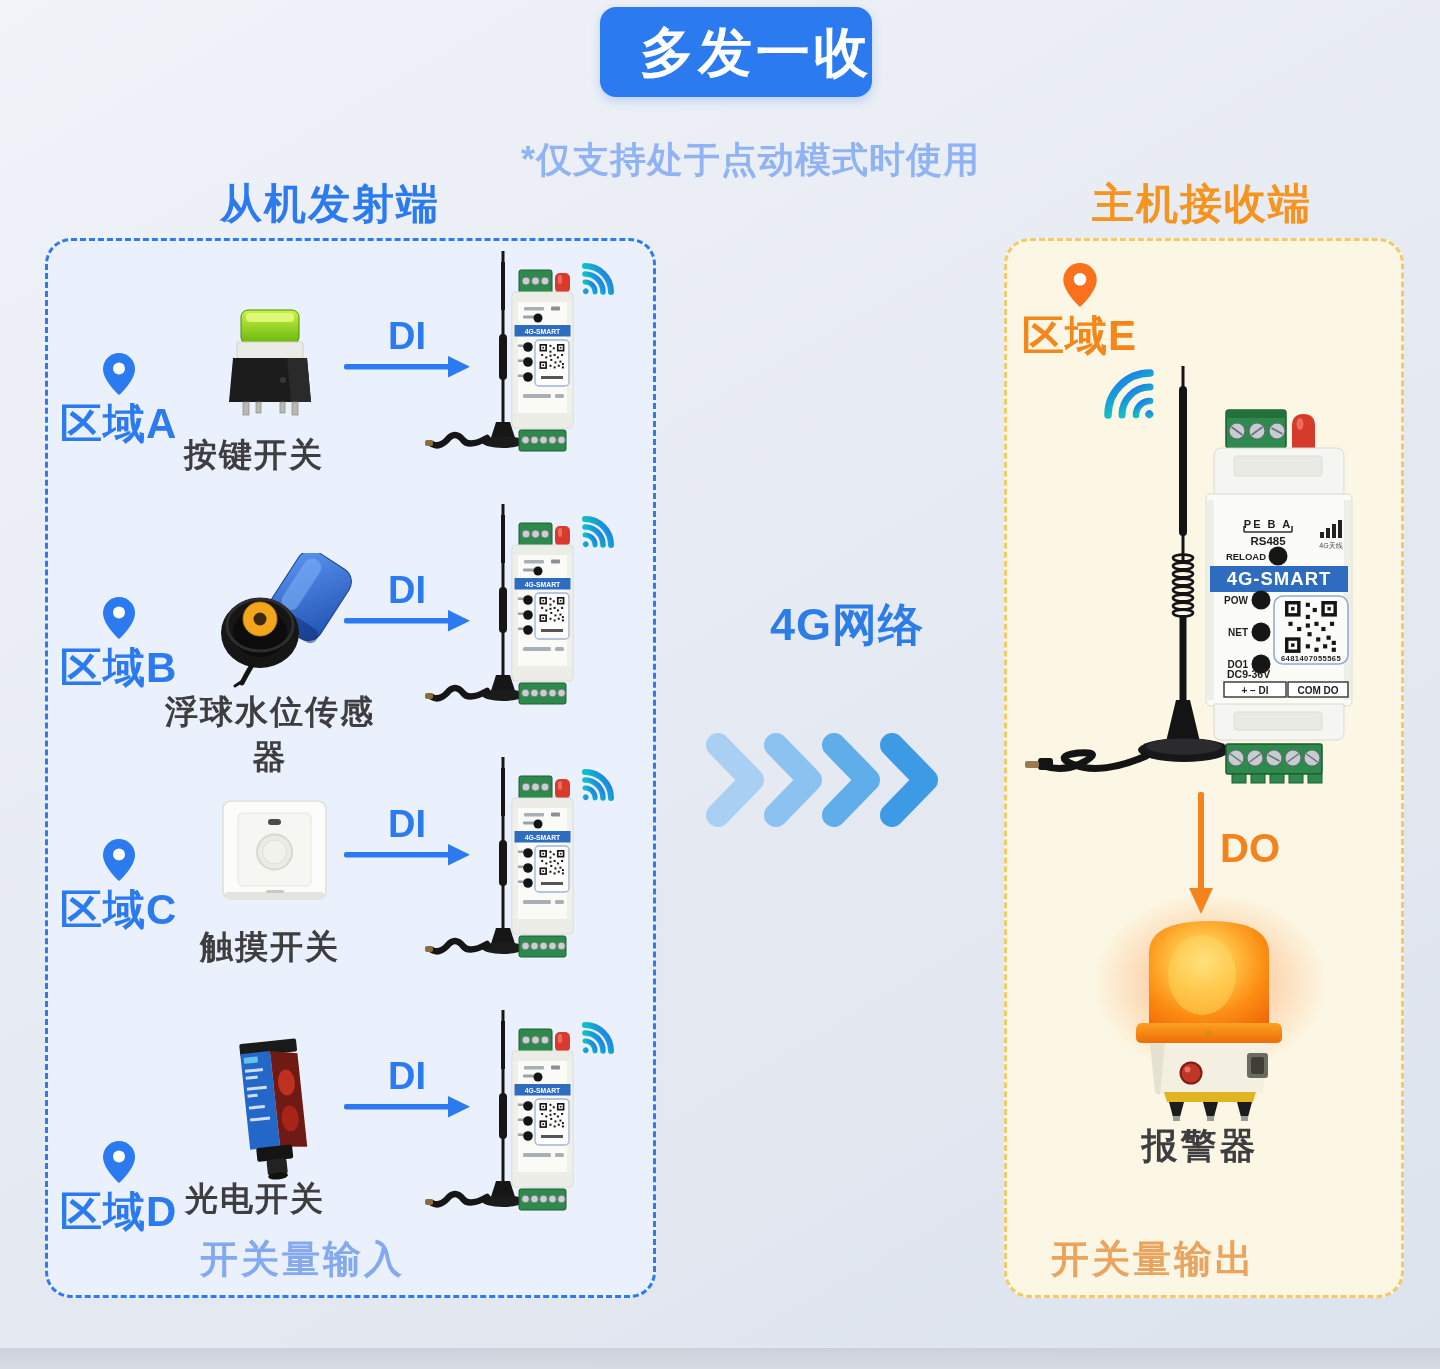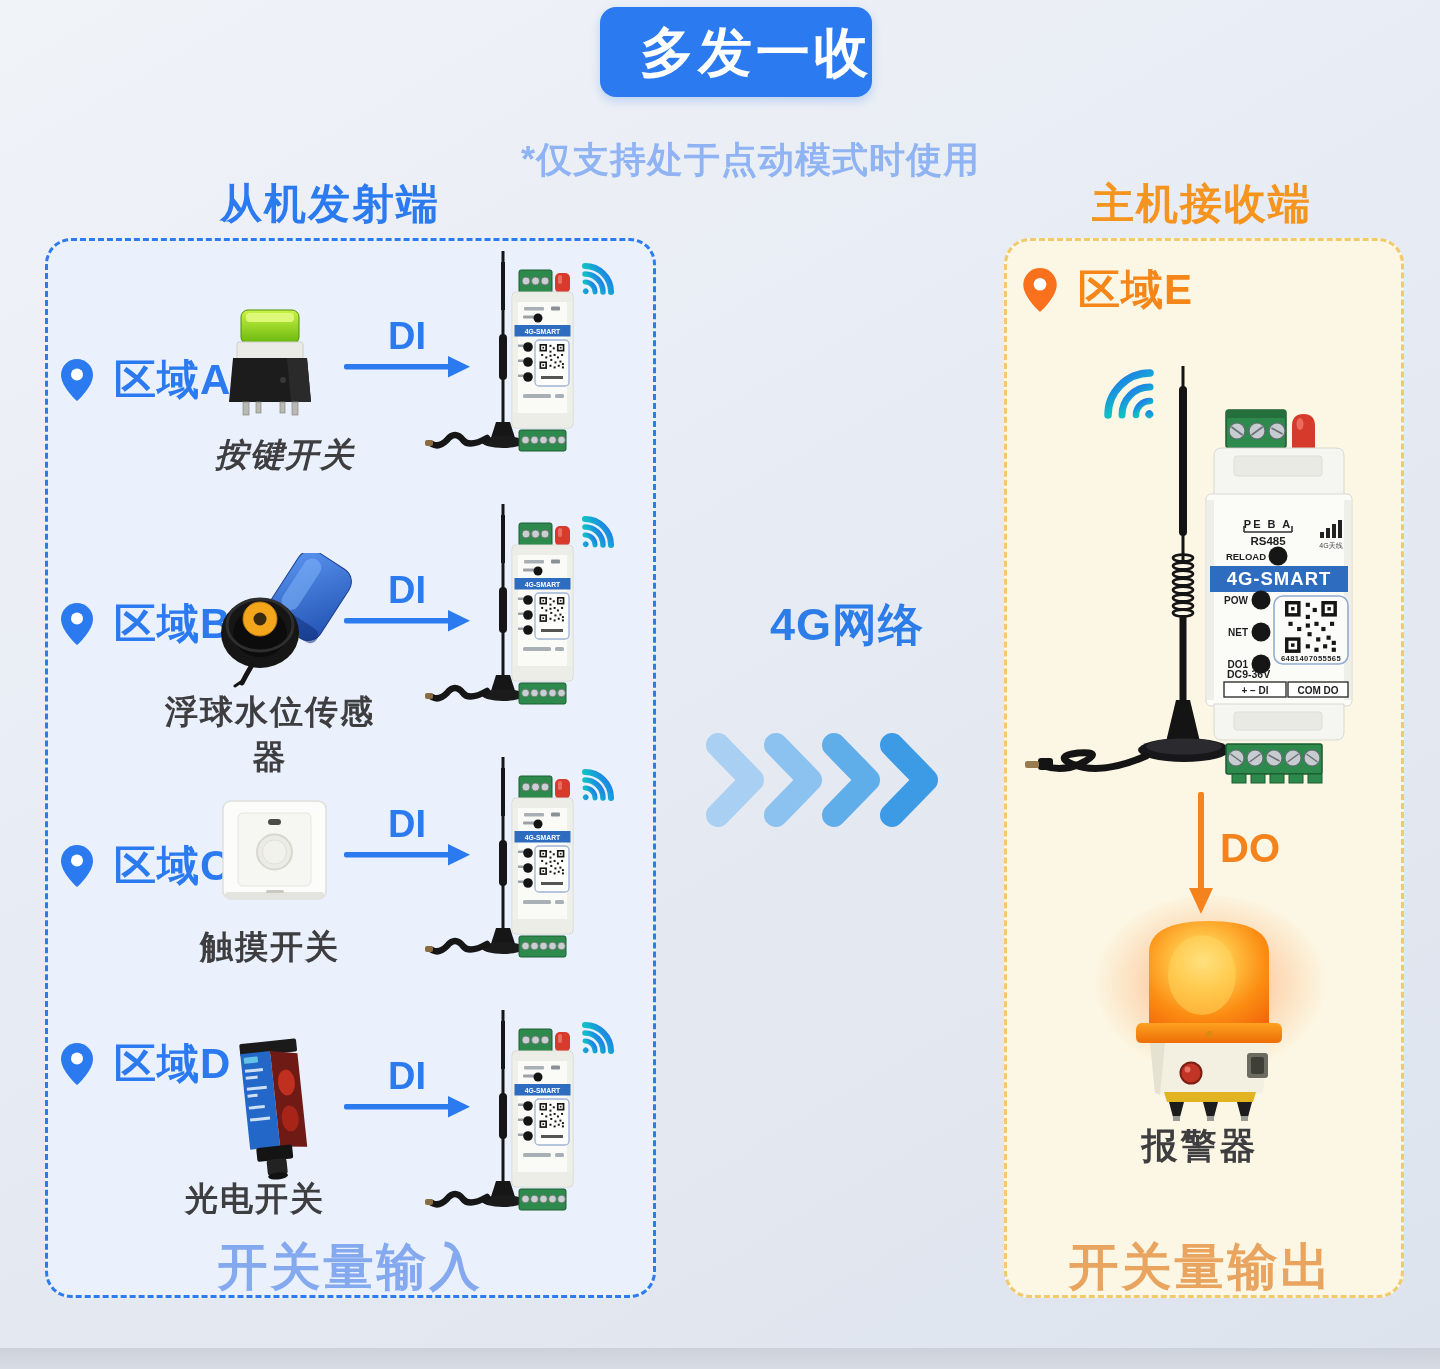--- a/index.html
+++ b/index.html
@@ -27,33 +27,33 @@
     left:45px;top:238px;width:605px;height:1054px;border:3px dashed #2E7BF0;border-radius:26px;
     background:#EAF1FD;
   }
   .panel-right{
     left:1004px;top:238px;width:394px;height:1054px;border:3px dashed #F2C96B;border-radius:26px;
     background:#FCF7E4;
   }
   .bottom-band{left:0;top:1348px;width:1440px;height:21px;
     background:linear-gradient(180deg,#C8CDD7 0%,#D6DAE2 100%);opacity:.85;}
   
-  .zone-row{display:flex;align-items:center;gap:20px;left:60px;}
+  .zone-row{display:flex;align-items:center;gap:0;left:60px;flex-direction:column;}
   .zone-label{font-size:42px;font-weight:700;color:#2B7AF0;letter-spacing:1px;}
   .zone-label.orange{color:#F5871A;}
   .device-label{position:absolute;text-align:center;font-size:33px;font-weight:700;color:#3E3E40;letter-spacing:2px;}
   .di-group{left:343px;width:128px;text-align:center;}
   .di-text{font-size:38px;font-weight:700;color:#2B7AF0;line-height:40px;}
   .mid-text{
     left:652px;top:598px;width:390px;text-align:center;
     color:#2D7DE9;font-size:45px;font-weight:700;line-height:1.2;letter-spacing:1px;
   }
   .do-text{left:1220px;top:826px;font-size:40px;font-weight:700;color:#F5831D;}
   .alarm-label{left:1120px;top:1122px;width:160px;text-align:center;font-size:36px;font-weight:700;color:#3E3E40;letter-spacing:3px;}
-  .caption{top:1234px;width:300px;text-align:center;font-size:50px;font-weight:700;letter-spacing:3px;}
+  .caption{top:1234px;width:300px;text-align:left;font-size:38px;font-weight:700;letter-spacing:3px;}
   .caption-left{left:200px;color:#84A9EF;}
   .caption-right{left:1051px;color:#E9A55F;}
   svg text{font-family:"Liberation Sans","DejaVu Sans",sans-serif;}
   .hiddefs{position:absolute;width:0;height:0;}
 </style>
 </head>
 <body>
 
 <svg class="hiddefs" aria-hidden="true">
   <defs>
@@ -195,21 +195,21 @@
       <use href="#pin" fill="#2B7AF0"></use>
     </svg>
   <span class="zone-label">区域B</span>
 </div>
 <div class="abs zone-row" style="top:838px;">
   <svg width="34" height="44" viewBox="0 0 34 44">
       <use href="#pin" fill="#2B7AF0"></use>
     </svg>
   <span class="zone-label">区域C</span>
 </div>
-<div class="abs zone-row" style="top:1036px;">
+<div class="abs zone-row" style="top:1140px;">
   <svg width="34" height="44" viewBox="0 0 34 44">
       <use href="#pin" fill="#2B7AF0"></use>
     </svg>
   <span class="zone-label">区域D</span>
 </div>
 
 <svg class="abs" style="left:225px;top:308px;" width="90" height="108" viewBox="0 0 90 108">
   <rect x="16" y="2" width="58" height="34" rx="7" fill="url(#greencap)" stroke="#4E8F08"></rect>
   <rect x="21" y="5" width="48" height="9" rx="4" fill="#E4FB83" opacity="0.85"></rect>
   <rect x="12" y="34" width="66" height="17" rx="2" fill="#EAEAE6" stroke="#D0D0CA"></rect>
@@ -261,21 +261,21 @@
     <rect x="17" y="78" width="20" height="3" fill="#CFE0F4"></rect>
     <path d="M44,13 L71,18 L71,112 L44,109 Z" fill="#701A16"></path>
     <ellipse cx="57" cy="46" rx="8.5" ry="13" fill="#C03020"></ellipse>
     <ellipse cx="57" cy="82" rx="8.5" ry="13" fill="#A82418"></ellipse>
     <rect x="20" y="108" width="36" height="14" rx="2" fill="#141414"></rect>
     <rect x="29" y="121" width="20" height="16" rx="3" fill="#222222"></rect>
     <ellipse cx="39" cy="138" rx="10" ry="3.5" fill="#111111"></ellipse>
   </g>
 </svg>
 
-<div class="abs device-label" style="left:190px;top:433px;width:190px;font-style:italic;">按键开关</div>
+<div class="abs device-label" style="left:159px;top:433px;width:190px;">按键开关</div>
 <div class="abs device-label" style="left:150px;top:690px;width:240px;">浮球水位传感器</div>
 <div class="abs device-label" style="left:175px;top:925px;width:190px;">触摸开关</div>
 <div class="abs device-label" style="left:160px;top:1177px;width:190px;">光电开关</div>
 
 <div class="abs di-group" style="top:316px;">
   <div class="di-text">DI</div>
   <svg width="126" height="22" viewBox="0 0 126 22">
       <use href="#di-arrow"></use>
     </svg>
 </div>

